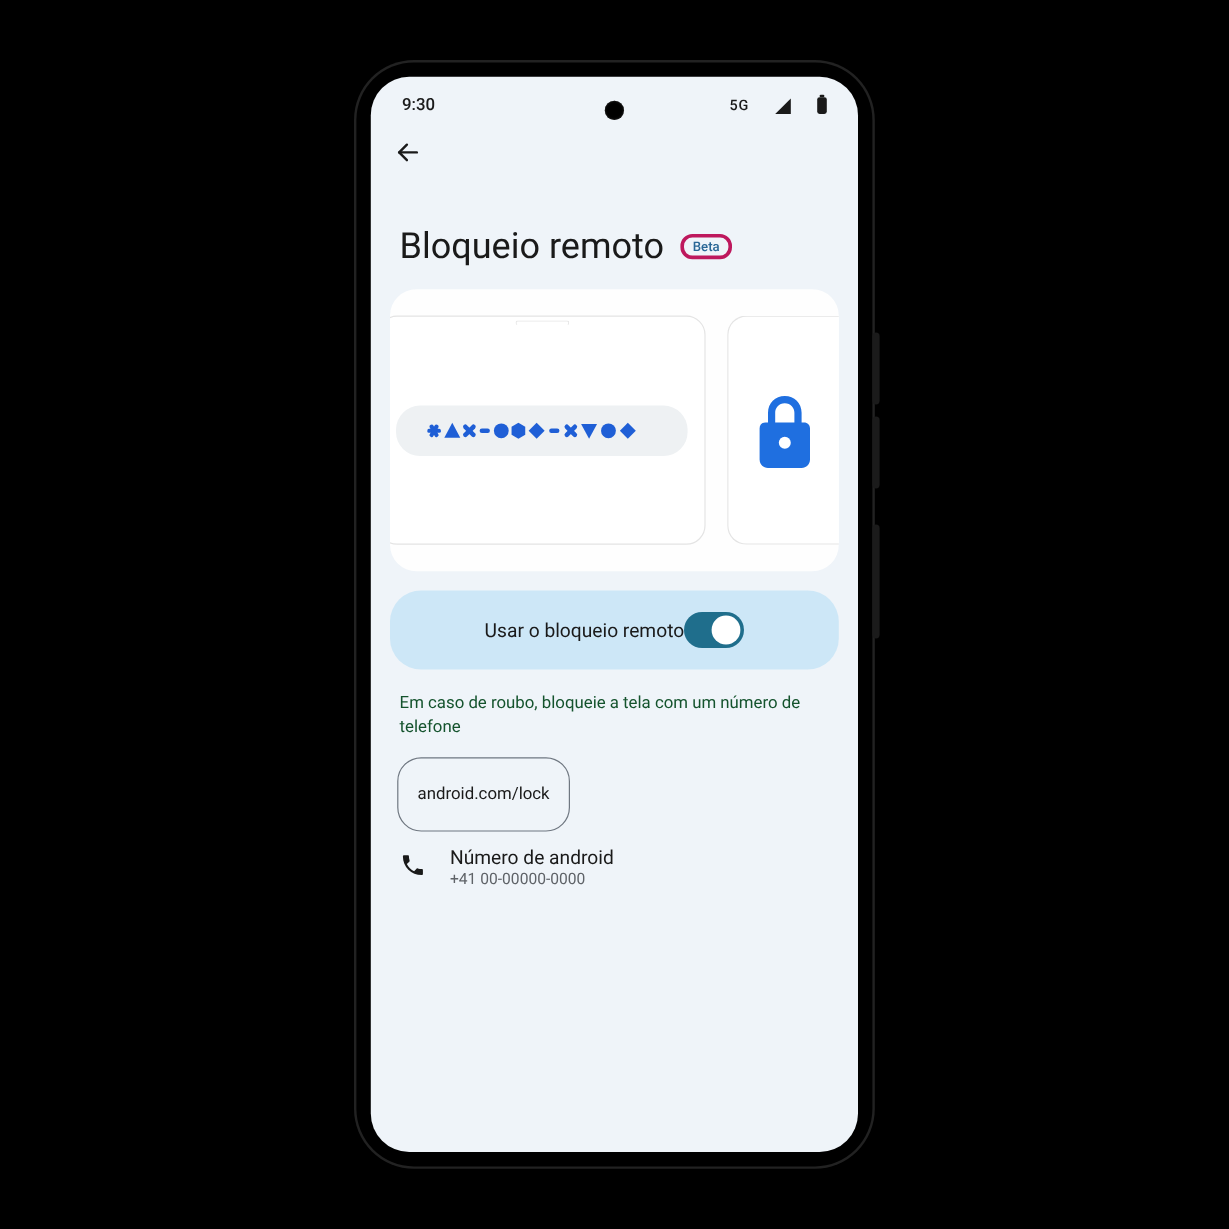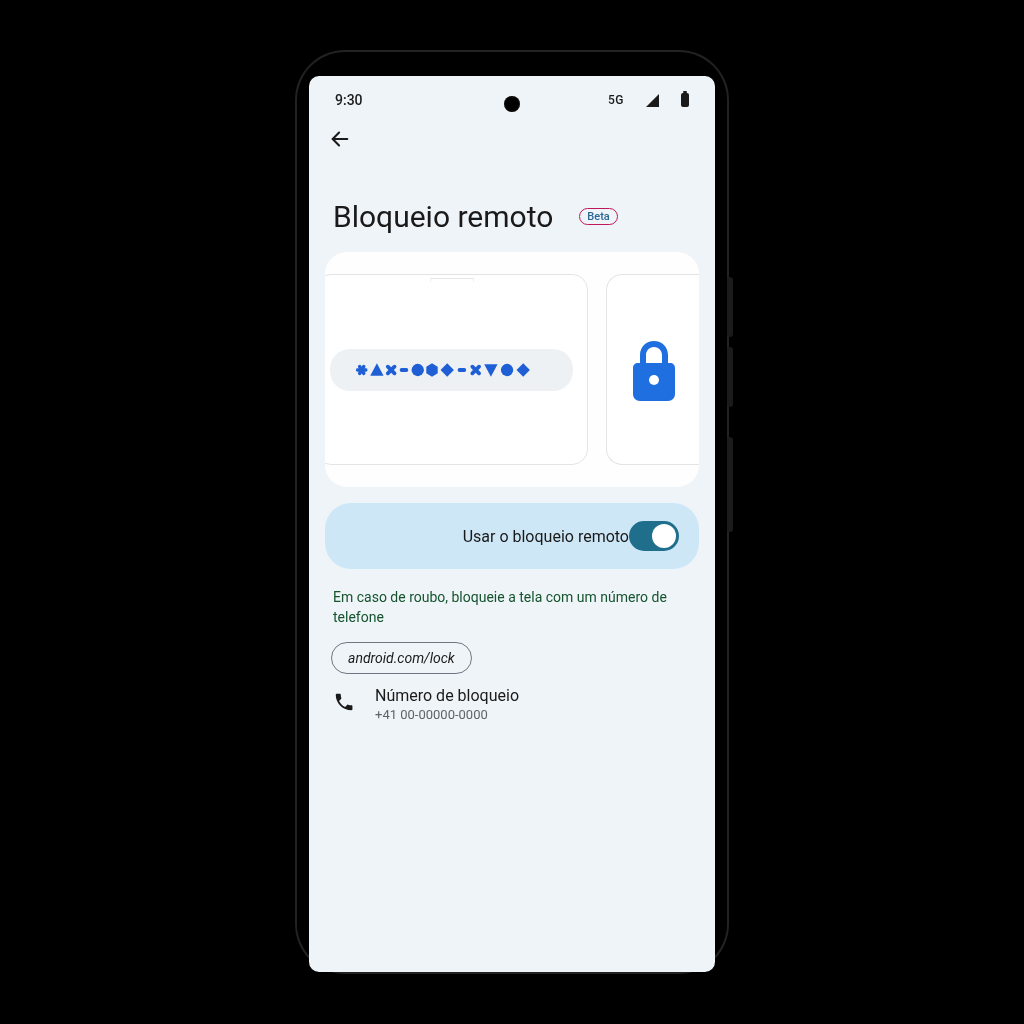--- a/index.html
+++ b/index.html
@@ -45,24 +45,23 @@
   .phone-side-power::before {
     right: -6px;
     top: 385px;
     width: 6px;
     height: 95px;
   }
   .screen {
     width: 100%;
     height: 100%;
     background: #eff4f9;
-    border-radius: 10px;
+    border-radius: 32px;
     overflow: hidden;
     position: relative;
-    margin-top: 12px;
   }
   .camera {
     position: absolute;
     top: 20px;
     left: 50%;
     transform: translateX(-50%);
     width: 16px;
     height: 16px;
     background: #000;
     border-radius: 50%;
@@ -113,32 +112,32 @@
   }
   .back-arrow {
     font-size: 22px;
     color: #1a1a1a;
     padding: 4px;
     display:inline-block;
   }
   .title-row {
     display: flex;
     align-items: center;
-    gap: 26px;
+    gap: 14px;
     padding: 22px 24px 18px;
   }
   .page-title {
     font-size: 30px;
     font-weight: 400;
     color: #1a1a1a;
   }
   .beta-badge {
     font-size: 11px;
     color: #2a6796;
-    border: 1px solid #be185d;
+    border: 3px solid #be185d;
     border-radius: 10px;
     padding: 1px 7px;
     font-weight: 500;
   }
   .content { padding: 0 16px; }
   .illustration-card {
     background: #fefefe;
     border-radius: 22px;
     padding: 22px 0 22px 0;
     display: flex;
@@ -186,21 +185,21 @@
     justify-content:center;
     margin-right:-2px;
   }
   .toggle-card {
     background: #cde7f7;
     border-radius: 26px;
     padding: 18px 20px;
     margin-top: 16px;
     display: flex;
     align-items: center;
-    justify-content: flex-end;
+    justify-content: center;
   }
   .toggle-label {
     font-size: 16px;
     color: #1a1a1a;
   }
   .switch {
     width: 50px;
     height: 30px;
     background: #1f6e8c;
     border-radius: 30px;
@@ -219,23 +218,22 @@
     color: #14532d;
     padding: 18px 8px 14px;
     line-height: 1.45;
   }
   .chip-link {
     display: inline-block;
     font-size: 14px;
     color: #1a1a1a;
     border: 1px solid #6f7781;
     border-radius: 20px;
-    padding: 7px 16px;
+    padding: 22px 16px;
     margin: 0 6px 0;
-    font-style: italic;
   }
   .info-link {
     font-size: 13.5px;
     color: #186192;
     padding: 28px 8px 16px;
     line-height: 1.4;
     font-weight: 500;
   }
   .phone-row {
     display: flex;
@@ -350,20 +348,20 @@
       <span class="chip-link">android.com/lock</span>
 
 
       <div class="phone-row">
         <span class="phone-icon">
           <svg width="22" height="22" viewBox="0 0 24 24" fill="#1a1a1a">
               <path d="M6.6 10.8c1.4 2.8 3.8 5.2 6.6 6.6l2.2-2.2c.3-.3.7-.4 1.1-.3 1.2.4 2.4.6 3.7.6.6 0 1 .5 1 1V20c0 .6-.5 1-1 1C10.6 21 3 13.4 3 4c0-.6.5-1 1-1h3.5c.6 0 1 .5 1 1 0 1.3.2 2.5.6 3.7.1.4 0 .8-.3 1.1L6.6 10.8z"></path>
             </svg>
         </span>
         <div>
-          <div class="phone-text-title">Número de bloqueio</div>
+          <div class="phone-text-title">Número de android</div>
           <div class="phone-text-sub">+41 00-00000-0000</div>
         </div>
       </div>
 
     </div>
   </div>
 </div>
 
 </body></html>

